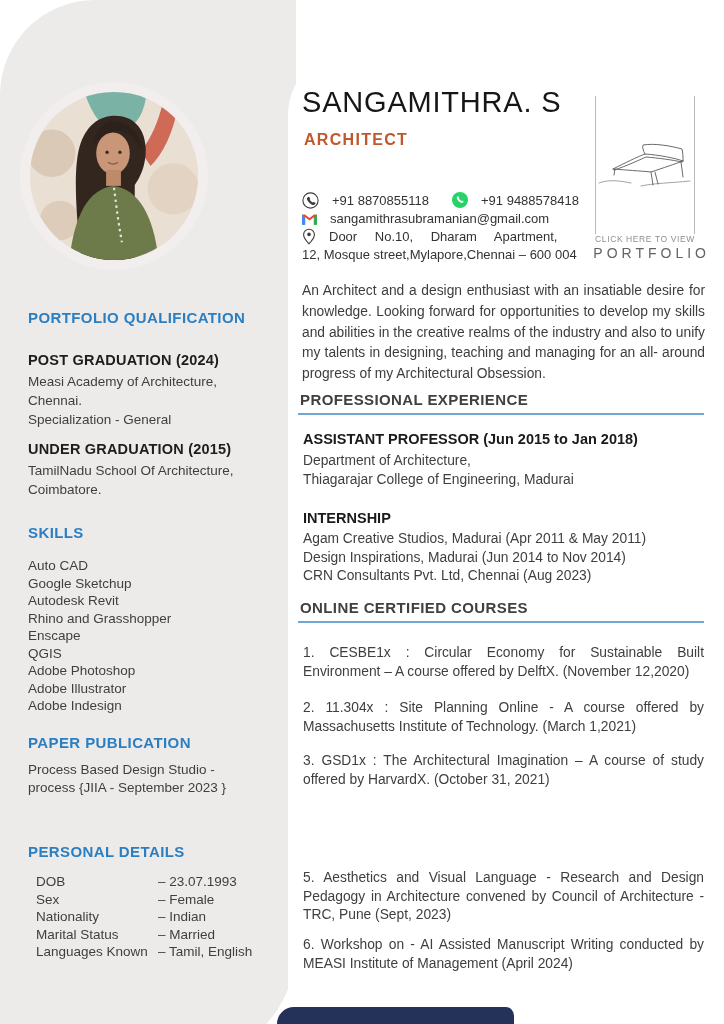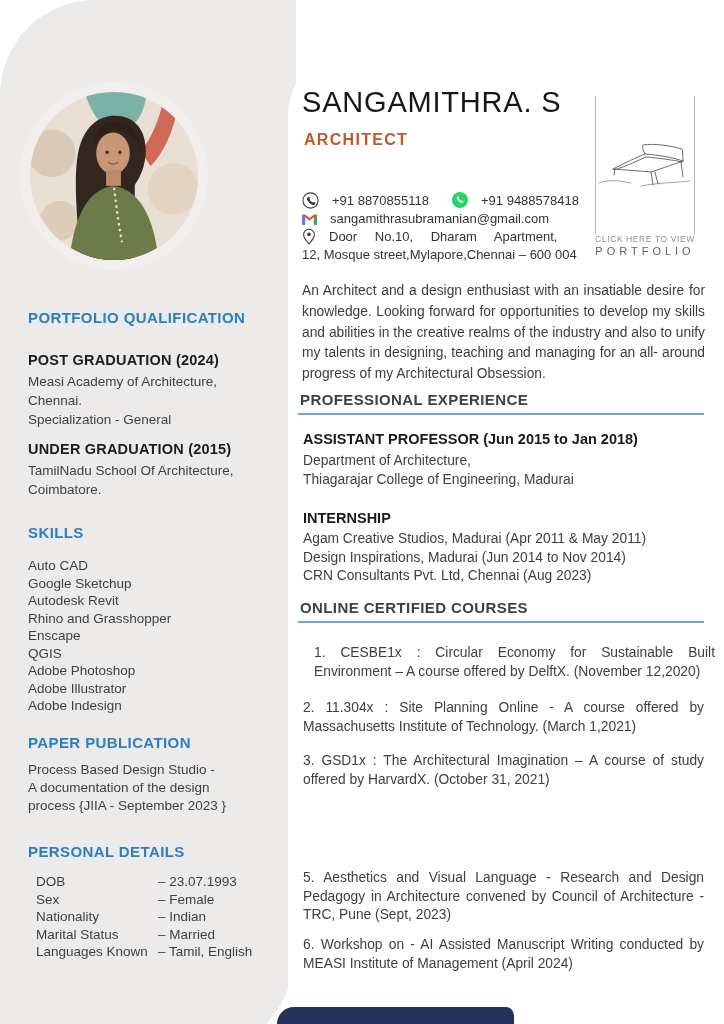--- a/index.html
+++ b/index.html
@@ -49,22 +49,22 @@
   .course { width:401px; font-size:13.8px; line-height:18.6px; text-align:justify; color:#3f3f3f; }
 
   .p-row { display:flex; line-height:17.5px; font-size:13.5px;margin-left:8px; }
   .p-label { width:122px; }
 
   .pf-box { position:absolute; left:595px; top:96px; width:100px; height:138px;
     border-left:1px solid #b9b9b9; border-right:1px solid #b9b9b9;
     display:flex; align-items:center; justify-content:center; cursor:pointer; }
   .pf-small { position:absolute; left:580px; top:234px; width:130px; text-align:center;
     font-size:8.5px; letter-spacing:.6px; color:#8f8f8f; }
-  .pf-big { position:absolute; left:580px; top:245px; width:130px; text-align:center;
-    font-size:11px; letter-spacing:4px; color:#636363; }
+  .pf-big { position:absolute; left:580px; top:245px; width:130px; text-align:right;
+    font-size:14px; letter-spacing:4px; color:#636363; }
 </style>
 </head>
 <body>
 
 <div id="page">
 
   <div class="sidebar-bg"></div>
   <div class="main-notch"></div>
 
   <div class="photo-ring"></div>
@@ -112,21 +112,20 @@
     <div>Enscape</div>
     <div>QGIS</div>
     <div>Adobe Photoshop</div>
     <div>Adobe Illustrator</div>
     <div>Adobe Indesign</div>
   </div>
 
   <div class="abs h-blue" style="left:28px;top:734px">PAPER PUBLICATION</div>
   <div class="abs sb-txt lh18" style="left:28px;top:761px">
     <div>Process Based Design Studio -</div>
-    <div>A documentation of the design</div>
     <div>process {JIIA - September 2023 }</div>
   </div>
 
   <div class="abs h-blue" style="left:28px;top:843px">PERSONAL DETAILS</div>
   <div class="abs" style="left:28px;top:873px;width:250px">
     <div class="p-row">
       <span class="p-label">DOB</span>
       <span>– 23.07.1993</span>
     </div>
     <div class="p-row">
@@ -213,21 +212,21 @@
   <div class="abs r-sub" style="left:303px;top:510px">INTERNSHIP</div>
   <div class="abs r-txt" style="left:303px;top:530px">
     <div>Agam Creative Studios, Madurai (Apr 2011 &amp; May 2011)</div>
     <div>Design Inspirations, Madurai (Jun 2014 to Nov 2014)</div>
     <div>CRN Consultants Pvt. Ltd, Chennai (Aug 2023)</div>
   </div>
 
   <div class="abs r-head" style="left:300px;top:599px">ONLINE CERTIFIED COURSES</div>
   <div class="abs rule" style="left:298px;top:621px;width:406px"></div>
 
-  <div class="abs course" style="left:314px;top:644px">1. CESBE1x : Circular Economy for Sustainable Built Environment – A course offered by DelftX. (November 12,2020)</div>
+  <div class="abs course" style="left:303px;top:644px">1. CESBE1x : Circular Economy for Sustainable Built Environment – A course offered by DelftX. (November 12,2020)</div>
   <div class="abs course" style="left:303px;top:699px">2. 11.304x : Site Planning Online - A course offered by Massachusetts Institute of Technology. (March 1,2021)</div>
   <div class="abs course" style="left:303px;top:752px">3. GSD1x : The Architectural Imagination – A course of study offered by HarvardX. (October 31, 2021)</div>
   <div class="abs course" style="left:303px;top:869px">5. Aesthetics and Visual Language - Research and Design Pedagogy in Architecture convened by Council of Architecture -TRC, Pune (Sept, 2023)</div>
   <div class="abs course" style="left:303px;top:936px">6. Workshop on - AI Assisted Manuscript Writing conducted by MEASI Institute of Management (April 2024)</div>
 
   <div class="bottom-bar"></div>
 
 </div>
 
 </body></html>

